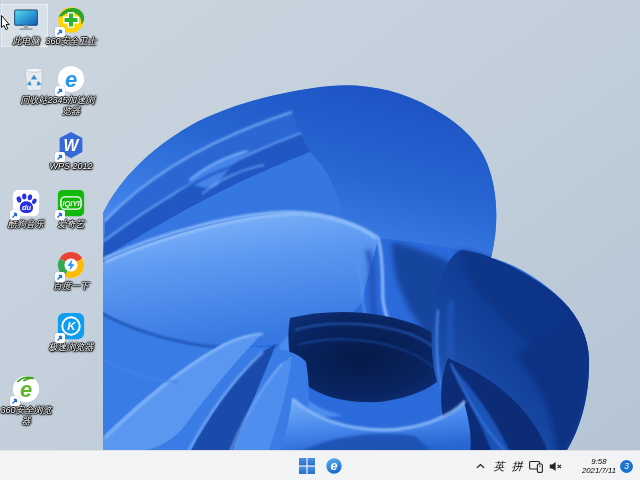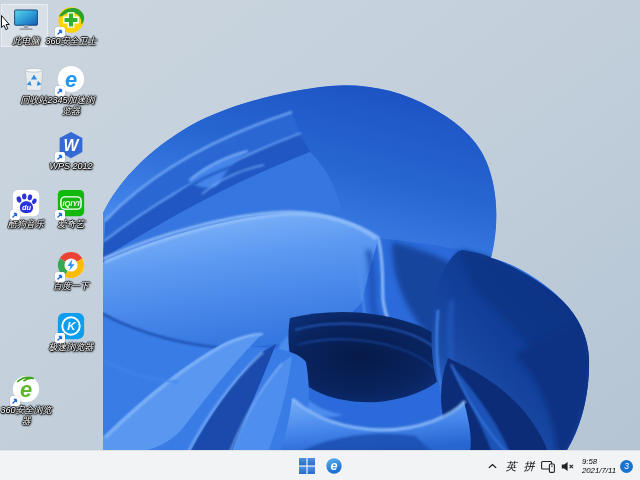--- a/index.html
+++ b/index.html
@@ -11,21 +11,21 @@
 .ico .im svg.main { width:28px; height:28px; display:block; }
 .ico .cap { margin-top:2px; font-size:9px; line-height:10.5px; color:#fff;
   text-shadow: 0 1px 1px #000, 1px 0 1px #000, -1px 0 1px #000, 0 -1px 1px #000, 1px 1px 2px rgba(0,0,0,.9); }
 .arrow { position:absolute; left:-2px; bottom:-3px; width:10px; height:10px; background:#fff; border-radius:2px; box-shadow:0 0 1px rgba(0,0,0,.4); }
 .arrow svg { position:absolute; left:1px; top:1px; }
 #sel { position:absolute; left:1px; top:4px; width:47px; height:43px; background:rgba(255,255,255,.28); border:1px solid rgba(255,255,255,.45); }
 #bar { position:absolute; left:0; top:450px; width:640px; height:30px; background:#f2f3f5; border-top:1px solid #e0e2e5; }
 #startgrp { position:absolute; left:299px; top:0; height:30px; display:flex; align-items:center; gap:11px; }
 #tray { position:absolute; right:5px; top:0; height:30px; display:flex; align-items:center; color:#000; }
 .trayt { font-size:11px; margin:0 3.5px; }
-#clk { text-align:left; font-size:7.8px; line-height:9.2px; margin:0 4px 0 5px; }
+#clk { text-align:center; font-size:7.8px; line-height:9.2px; margin:0 4px 0 17px; }
 #badge { width:13px; height:13px; border-radius:50%; background:#1a73cf; color:#fff; font-size:8.5px; line-height:13px; text-align:center; margin-right:2px; }
 </style>
 </head>
 <body>
 <div id="desk">
 <svg id="wall" width="640" height="480" viewBox="0 0 640 480">
 <defs>
   <linearGradient id="bg" x1="0" y1="0" x2="1" y2="1">
     <stop offset="0" stop-color="#cbd5df"></stop>
     <stop offset="0.5" stop-color="#c2cfdb"></stop>

